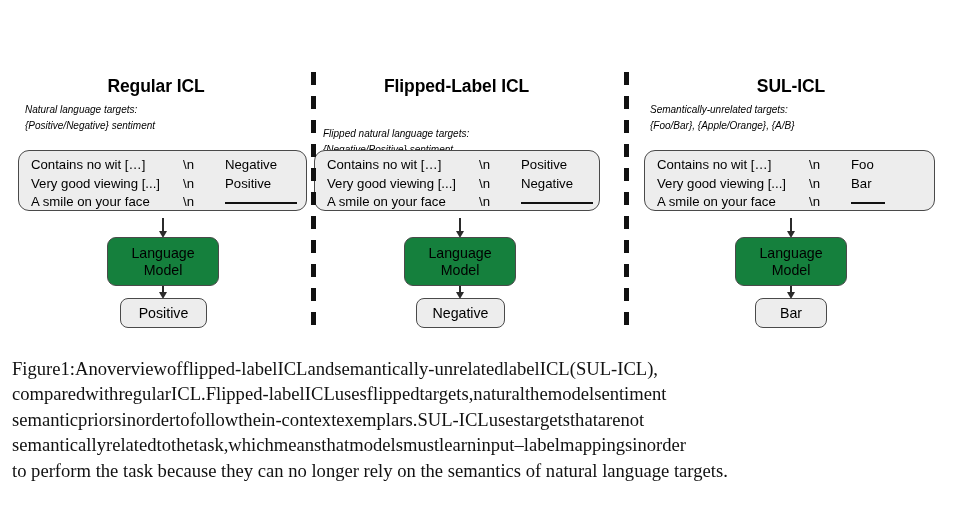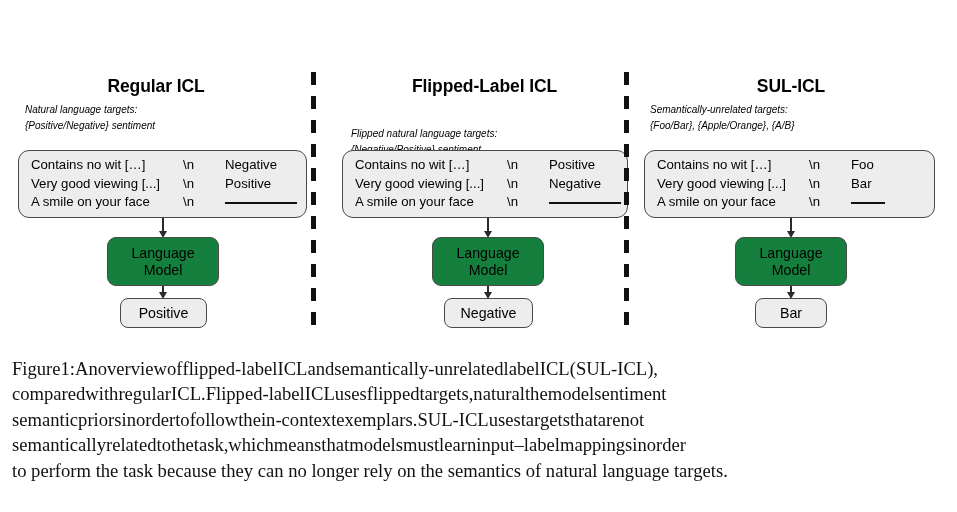--- a/index.html
+++ b/index.html
@@ -22,21 +22,21 @@
     width: 957px;
     height: 345px;
   }
 
   .panel {
     position: absolute;
     top: 0;
     height: 345px;
   }
   .panel-0 { left: 0px;   width: 312px; }
-  .panel-1 { left: 328px; width: 313px; text-decoration: underline; }
+  .panel-1 { left: 300px; width: 313px; text-decoration: underline; }
   .panel-2 { left: 625px; width: 332px; }
 
   .panel-title {
     position: absolute;
     left: 0; right: 0;
     top: 76px;
     text-align: center;
     font-size: 17.5px;
     font-weight: bold;
     color: #000;
@@ -53,21 +53,21 @@
     white-space: pre;
   }
   .panel-0 .panel-sub { left: 25px; }
   .panel-1 .panel-sub { left: 23px; margin-top: 24px; }
   .panel-2 .panel-sub { left: 25px; }
 
   
   .exemplar-box {
     position: absolute;
     top: 150px;
-    height: 68px;
+    height: 61px;
     background: #ededed;
     border: 1.4px solid #4a4a4a;
     border-radius: 11px;
     box-sizing: border-box;
   }
   .panel-0 .exemplar-box { left: 18px;  width: 289px; }
   .panel-1 .exemplar-box { left: 14px;  width: 286px; }
   .panel-2 .exemplar-box { left: 19px;  width: 291px; }
 
   .ex-rows {

